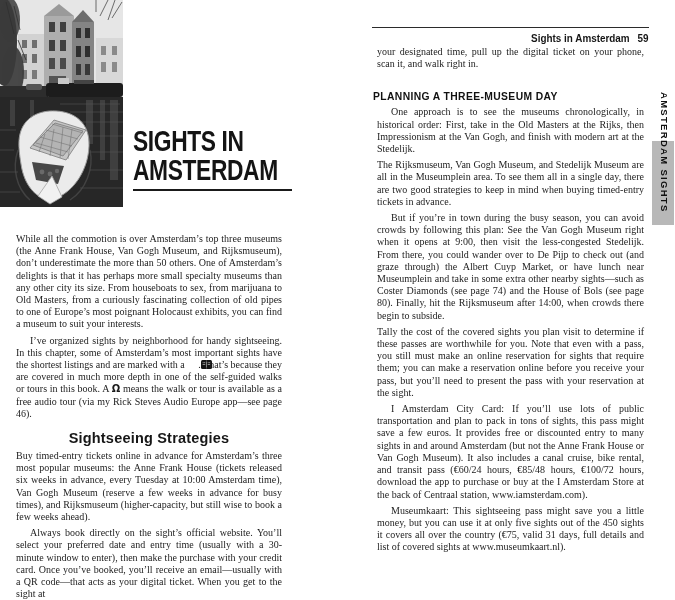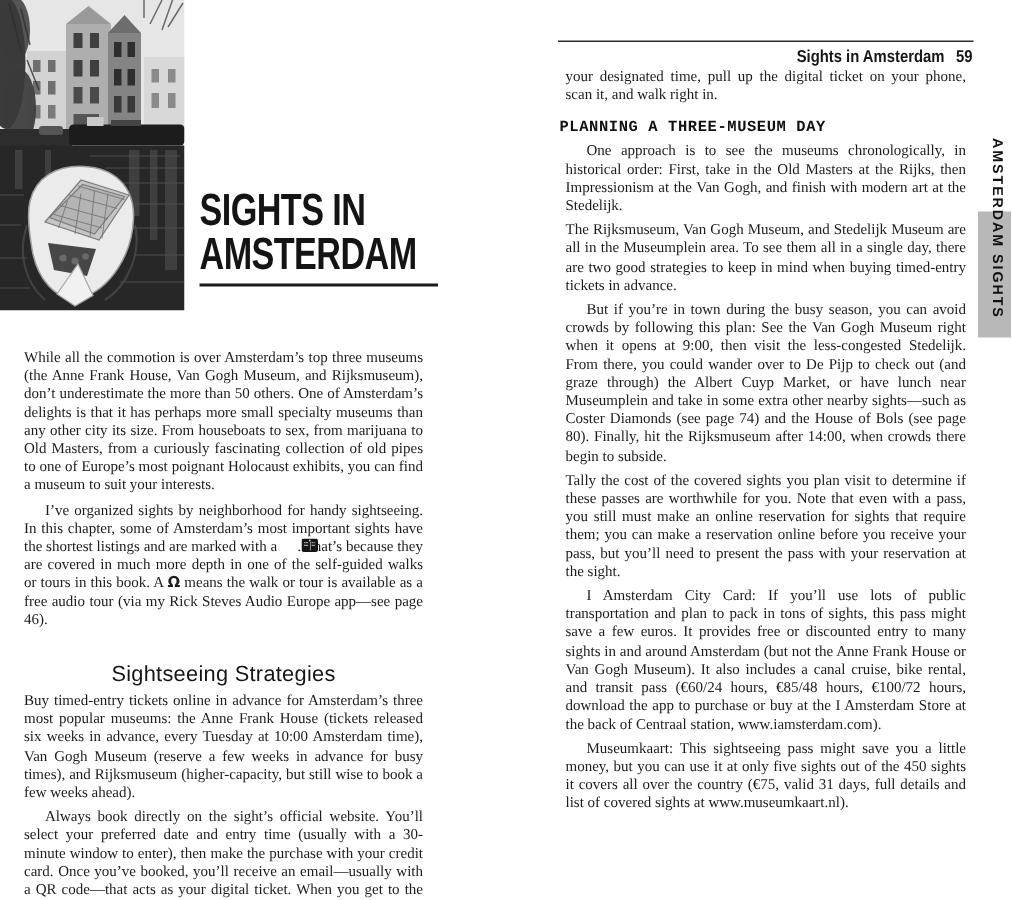--- a/index.html
+++ b/index.html
@@ -23,28 +23,28 @@
   .left-body{position:absolute;left:12px;top:229px;width:274px;}
   .right-body{position:absolute;left:373px;top:42px;width:275px;}
 
   p.body{
     margin:4px;font-size:10px;line-height:12.2px;text-align:justify;hyphens:auto;
     color:#1c1c1c;
   }
   p.indent{text-indent:14px;}
 
   .center-head{
-    margin:22px 0 4px 0;text-align:center;font-family:"Liberation Sans", sans-serif;
-    font-weight:normal;font-size:14.5px;color:#161616;letter-spacing:.2px;
+    margin:10px 0 4px 0;text-align:center;font-family:"Liberation Sans", sans-serif;
+    font-weight:bold;font-size:14.5px;color:#161616;letter-spacing:.2px;
   }
   .sub-head{
     margin:8px 0 2px 0;font-family:"Liberation Sans", sans-serif;font-weight:bold;
     font-size:10.3px;color:#111;letter-spacing:.4px;
   }
-  .right-body .sub-head{margin-top:9px;font-family:Liberation Mono, monospace;}
+  .right-body .sub-head{margin-top:21px;}
 
   b.lead{font-weight:normal;}
 
   
   .running-head{
     position:absolute;left:373px;top:12px;width:275px;text-align:right;
     font-family:"Liberation Sans", sans-serif;font-weight:bold;font-size:11.5px;color:#161616;margin-top:20px;
   }
   .rh-inner{display:inline-block;transform:scaleX(.86);transform-origin:right center;white-space:nowrap;}
   .rh-num{margin-left:9px;}

